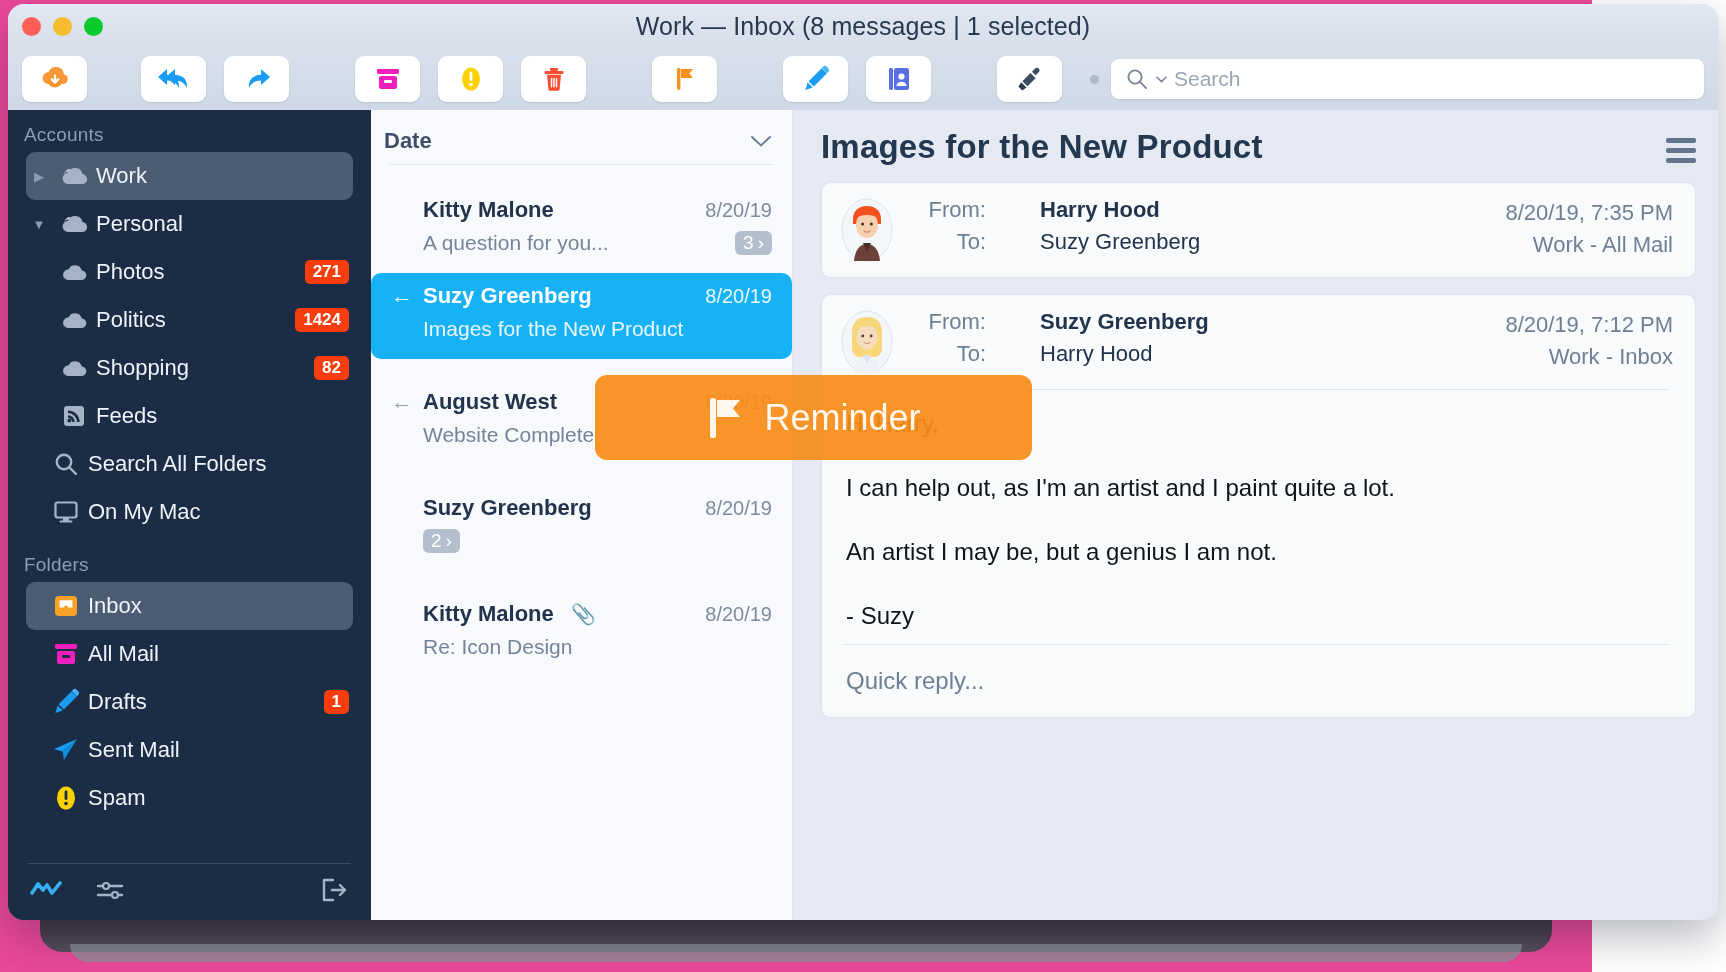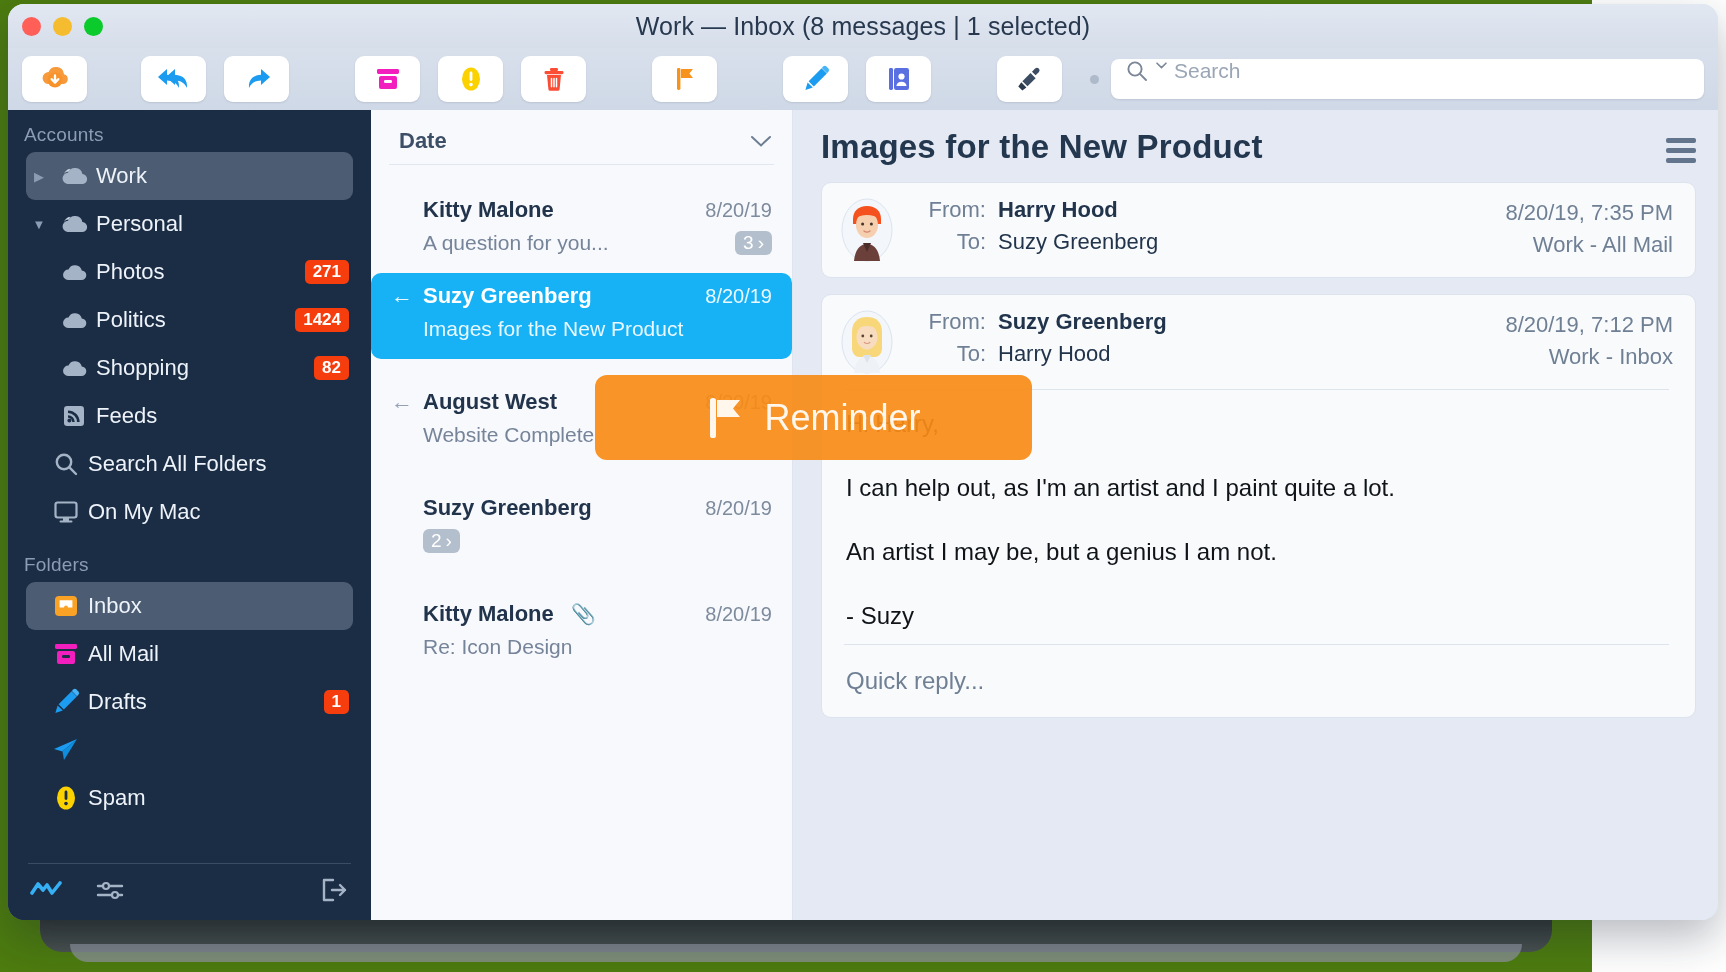--- a/index.html
+++ b/index.html
@@ -2,21 +2,21 @@
 <html><head>
 <meta charset="utf-8">
 <style>
   * { box-sizing: border-box; margin: 0; padding: 0; }
   html, body {
     width: 1726px; height: 972px;
     background: #ffffff;
     font-family: "Liberation Sans", sans-serif;
     overflow: hidden;
   }
-  .stage { position: relative; width: 1592px; height: 972px; background:#4d7c0f; }
+  .stage { position: relative; width: 1592px; height: 972px; background:#ec4899; }
 
   
   .window {
     position: absolute; left: 8px; top: 4px;
     width: 1710px; height: 916px;
     border-radius: 16px;
     overflow: hidden;
     background: #dbe2ee;
     box-shadow: 0 18px 44px rgba(20,30,50,.30);
   }
@@ -43,21 +43,21 @@
   .tb-btn {
     width:65px; height:46px; border-radius:9px; background:#fff;
     display:flex; align-items:center; justify-content:center;
     box-shadow:0 1px 2px rgba(40,55,80,.13);
     flex: 0 0 auto;
   }
   .gap-sm { width:18px; } .gap-md { width:54px; } .gap-lg { width:66px; }
   .sep-dot { width:9px; height:9px; border-radius:50%; background:#aeb9ca; margin:0 12px 0 28px; }
   .searchbox {
     flex:1 1 auto; height:40px; background:#fff; border-radius:8px;
-    display:flex; padding:0 14px; gap:6px;
+    display:flex; align-items:center; padding:0 14px; gap:6px;
     box-shadow:0 1px 2px rgba(40,55,80,.12);
   }
   .search-ph { font-size:21px; color:#9aa6b6; }
 
   
   .body { display:flex; height:810px; }
 
   
   .sidebar {
     width:363px; background:#1b2d45; position:relative; flex:0 0 363px;
@@ -88,21 +88,21 @@
   }
   .sb-footer .spacer { flex:1 1 auto; }
 
   
   .mlist {
     width:422px; flex:0 0 422px; background:#f7f9fc; position:relative;
     border-right:1px solid #dfe5ee;
   }
   .mlist-head {
     display:flex; align-items:center; justify-content:space-between;
-    padding:18px 20px 10px 28px;
+    padding:18px 20px 10px 13px;
   }
   .mlist-head .t { font-size:22px; color:#3d4f66; font-weight:bold; }
   .mlist-rule { height:1px; background:#e2e8f1; margin:0 18px; }
   .mrow { height:86px; padding:10px 20px 0 20px; position:relative; }
   .mrow.sel { background:#17b1f5; border-radius:10px; margin:0 0px; }
   .mrow .l1 { display:flex; align-items:center; gap:10px; }
   .mrow .arr { width:22px; color:#93a1b3; font-size:22px; flex:0 0 22px; }
   .mrow.sel .arr { color:#e9f7ff; }
   .mrow .from { font-size:22px; font-weight:bold; color:#22344c; flex:1 1 auto; white-space:nowrap; }
   .mrow.sel .from { color:#fff; }
@@ -125,21 +125,21 @@
   .hamb { display:flex; flex-direction:column; gap:5px; padding-top:10px; }
   .hamb i { display:block; width:30px; height:5px; background:#62758c; border-radius:2px; }
 
   .msgcard {
     background:#f8fafc; border:1px solid #dce3ee; border-radius:10px;
     margin-top:16px; padding:14px 22px 14px 18px;
   }
   .mc-head { display:flex; align-items:flex-start; gap:16px; }
   .avatar { width:54px; height:66px; flex:0 0 54px; }
   .mc-fields { flex:1 1 auto; }
-  .fl { display:flex; align-items:flex-end; }
+  .fl { display:flex; align-items:flex-end;gap:42px; }
   .fl .k { width:88px; text-align:right; font-size:22px; color:#6f7f94; padding-right:12px; }
   .fl .v { font-size:22px; color:#22344c; }
   .fl .v.b { font-weight:bold; }
   .mc-right { text-align:right; }
   .mc-right div { font-size:22px; color:#6f7f94; line-height:1.45; }
   .mc-rule { height:1px; background:#dde4ee; margin:14px 4px 0 4px; }
   .mc-body { padding:20px 6px 0 6px; }
   .mc-body p { font-size:24px; color:#101418; margin-bottom:36px; }
   .qr { font-size:24px; color:#6f7f94; padding:22px 6px 8px 6px; }
 
@@ -419,20 +419,21 @@
           <span class="badge">1</span>
         </div>
 
         <div class="sb-row" style="padding-left:18px">
           <span class="sb-ico">
             <svg width="28" height="26" viewBox="0 0 28 26">
               <path d="M25 2L2 12l8.5 2.4z" fill="#1b9cf0"></path>
               <path d="M25 2L10.5 14.4 12 23z" fill="#0f8ede"></path>
             </svg>
           </span>
+          <span class="sb-label">Sent Mail</span>
         </div>
 
         <div class="sb-row" style="padding-left:18px">
           <span class="sb-ico">
             <svg width="26" height="28" viewBox="0 0 26 28">
               <ellipse cx="13" cy="14" rx="9" ry="11.5" fill="#fbd200"></ellipse>
               <rect x="11.6" y="6.5" width="2.8" height="9.5" rx="1.4" fill="#1b2d45"></rect>
               <circle cx="13" cy="19.6" r="1.8" fill="#1b2d45"></circle>
             </svg>
           </span>

